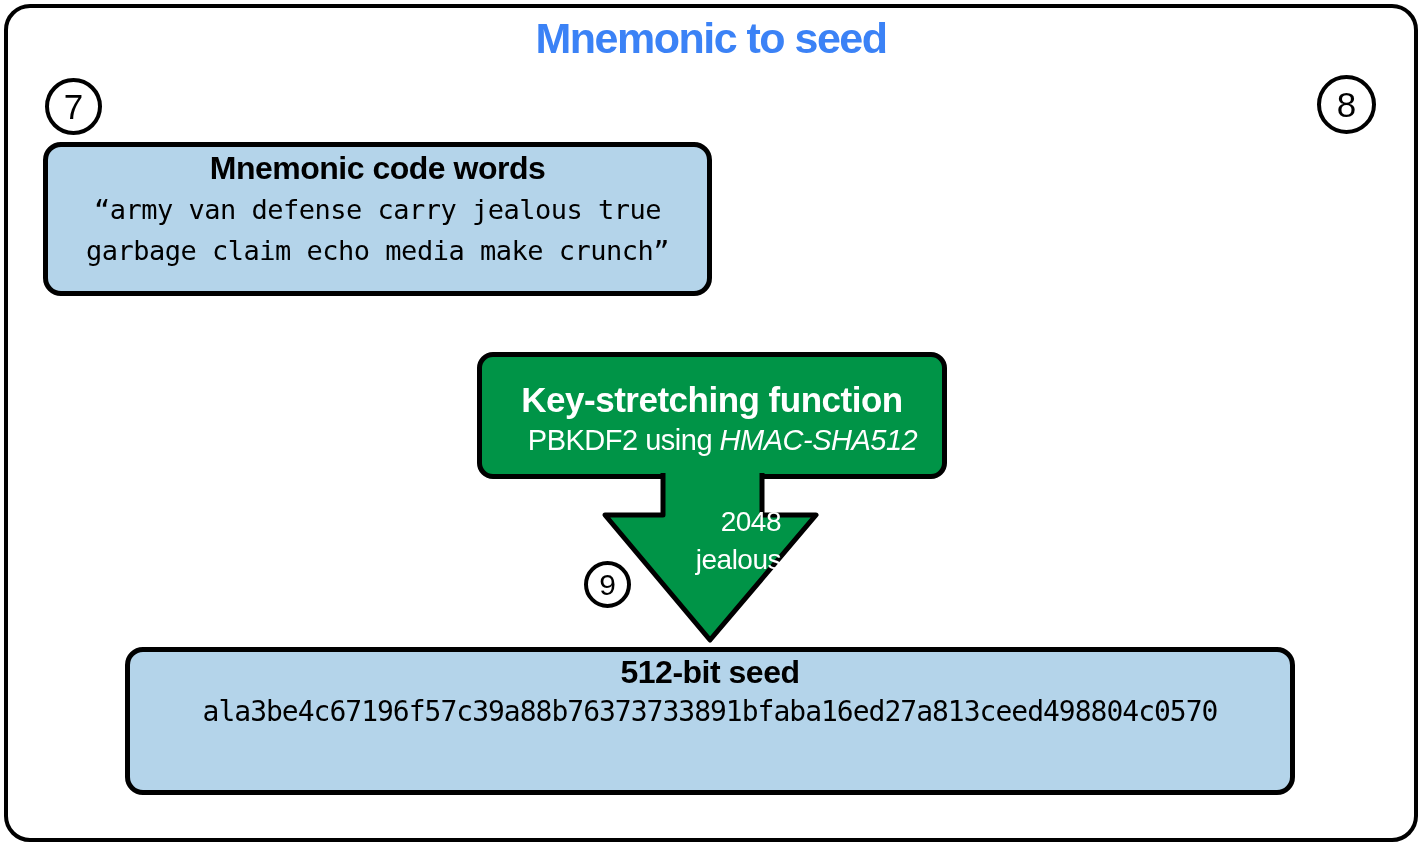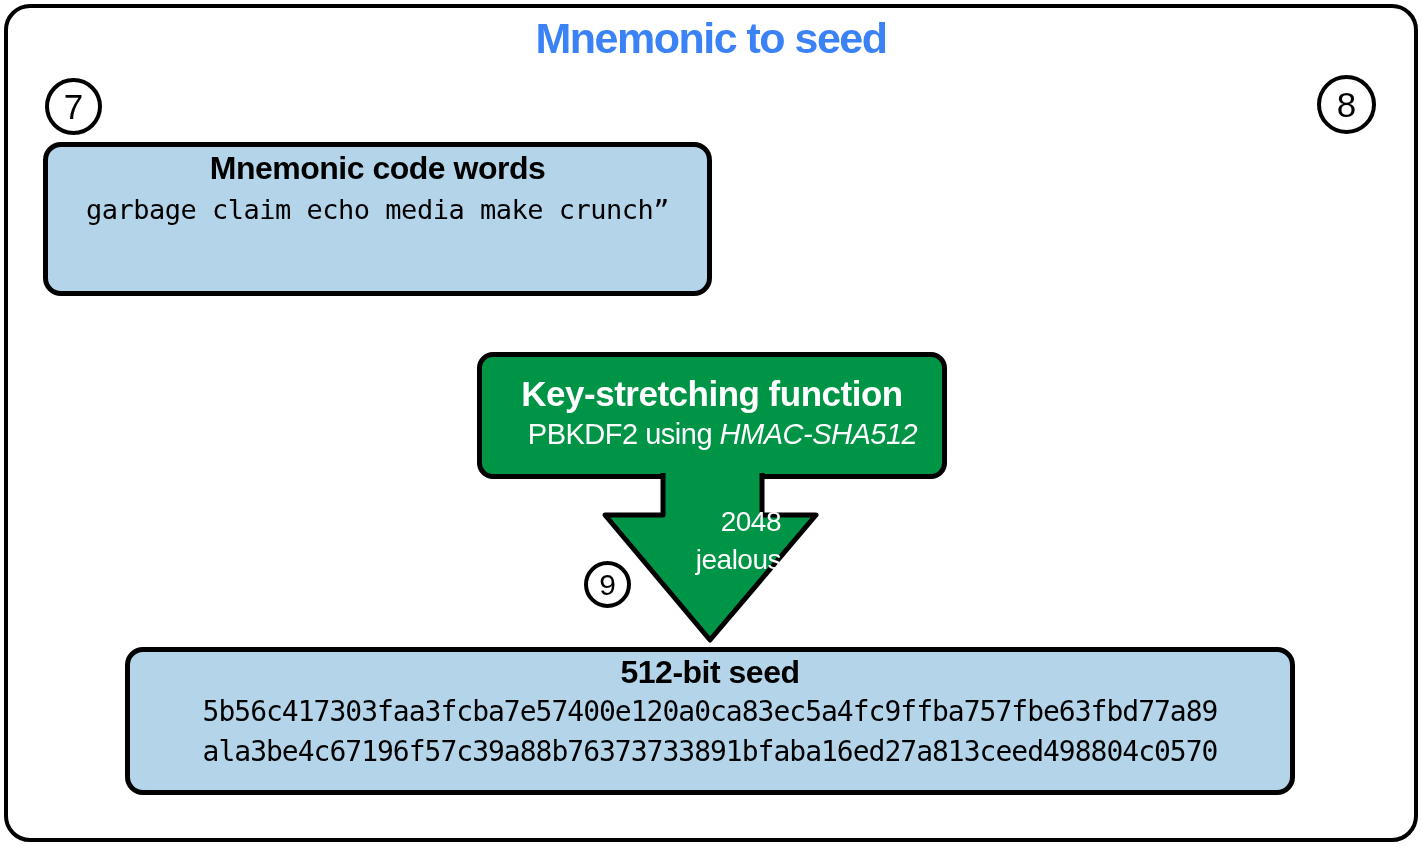--- a/index.html
+++ b/index.html
@@ -74,21 +74,21 @@
   .salt-line .plus { margin: 0 14px; font-size: 27px; }
   .green-box {
     position: absolute;
     left: 477px; top: 352px; width: 470px; height: 127px;
     box-sizing: border-box;
     background: #009447;
     border: 5px solid #000000;
     border-radius: 16px;
     text-align: center;
     color: #ffffff;
-    padding-top: 15px;
+    padding-top: 21px;
   }
   .green-heading { font-size: 35px; font-weight: 700; letter-spacing: -0.5px; line-height: 44px; }
   .green-sub { font-size: 29px; line-height: 36px; letter-spacing: -0.5px; margin-left: 21px; }
   .green-sub i { font-style: italic; }
   .arrow-svg { position: absolute; left: 575px; top: 468px; }
   .rounds-label {
     position: absolute;
     left: 645px; top: 503px; width: 136px;
     text-align: right;
     color: #ffffff;
@@ -111,20 +111,21 @@
 
   <div class="badge badge-7">
     <span>7</span>
   </div>
   <div class="badge badge-8">
     <span>8</span>
   </div>
 
   <div class="box mnemonic-box">
     <div class="box-heading">Mnemonic code words</div>
+    <div class="mono mono-line">“army van defense carry jealous true</div>
     <div class="mono mono-line">garbage claim echo media make crunch”</div>
   </div>
 
 
   <div class="green-box">
     <div class="green-heading">Key-stretching function</div>
     <div class="green-sub">
       <span>PBKDF2 using </span><i>HMAC-SHA512</i>
     </div>
   </div>
@@ -137,17 +138,16 @@
     <div>2048</div>
     <div>jealous</div>
   </div>
 
   <div class="badge badge-9">
     <span>9</span>
   </div>
 
   <div class="box seed-box">
     <div class="box-heading">512-bit seed</div>
-    <div class="mono mono-line">5b56c417303faa3fcba7e57400e120a0ca83ec5a4fc9ffba757fbe63fbd77a89</div>
     <div class="mono mono-line">ala3be4c67196f57c39a88b76373733891bfaba16ed27a813ceed498804c0570</div>
   </div>
 
 </div>
 
 </body></html>

